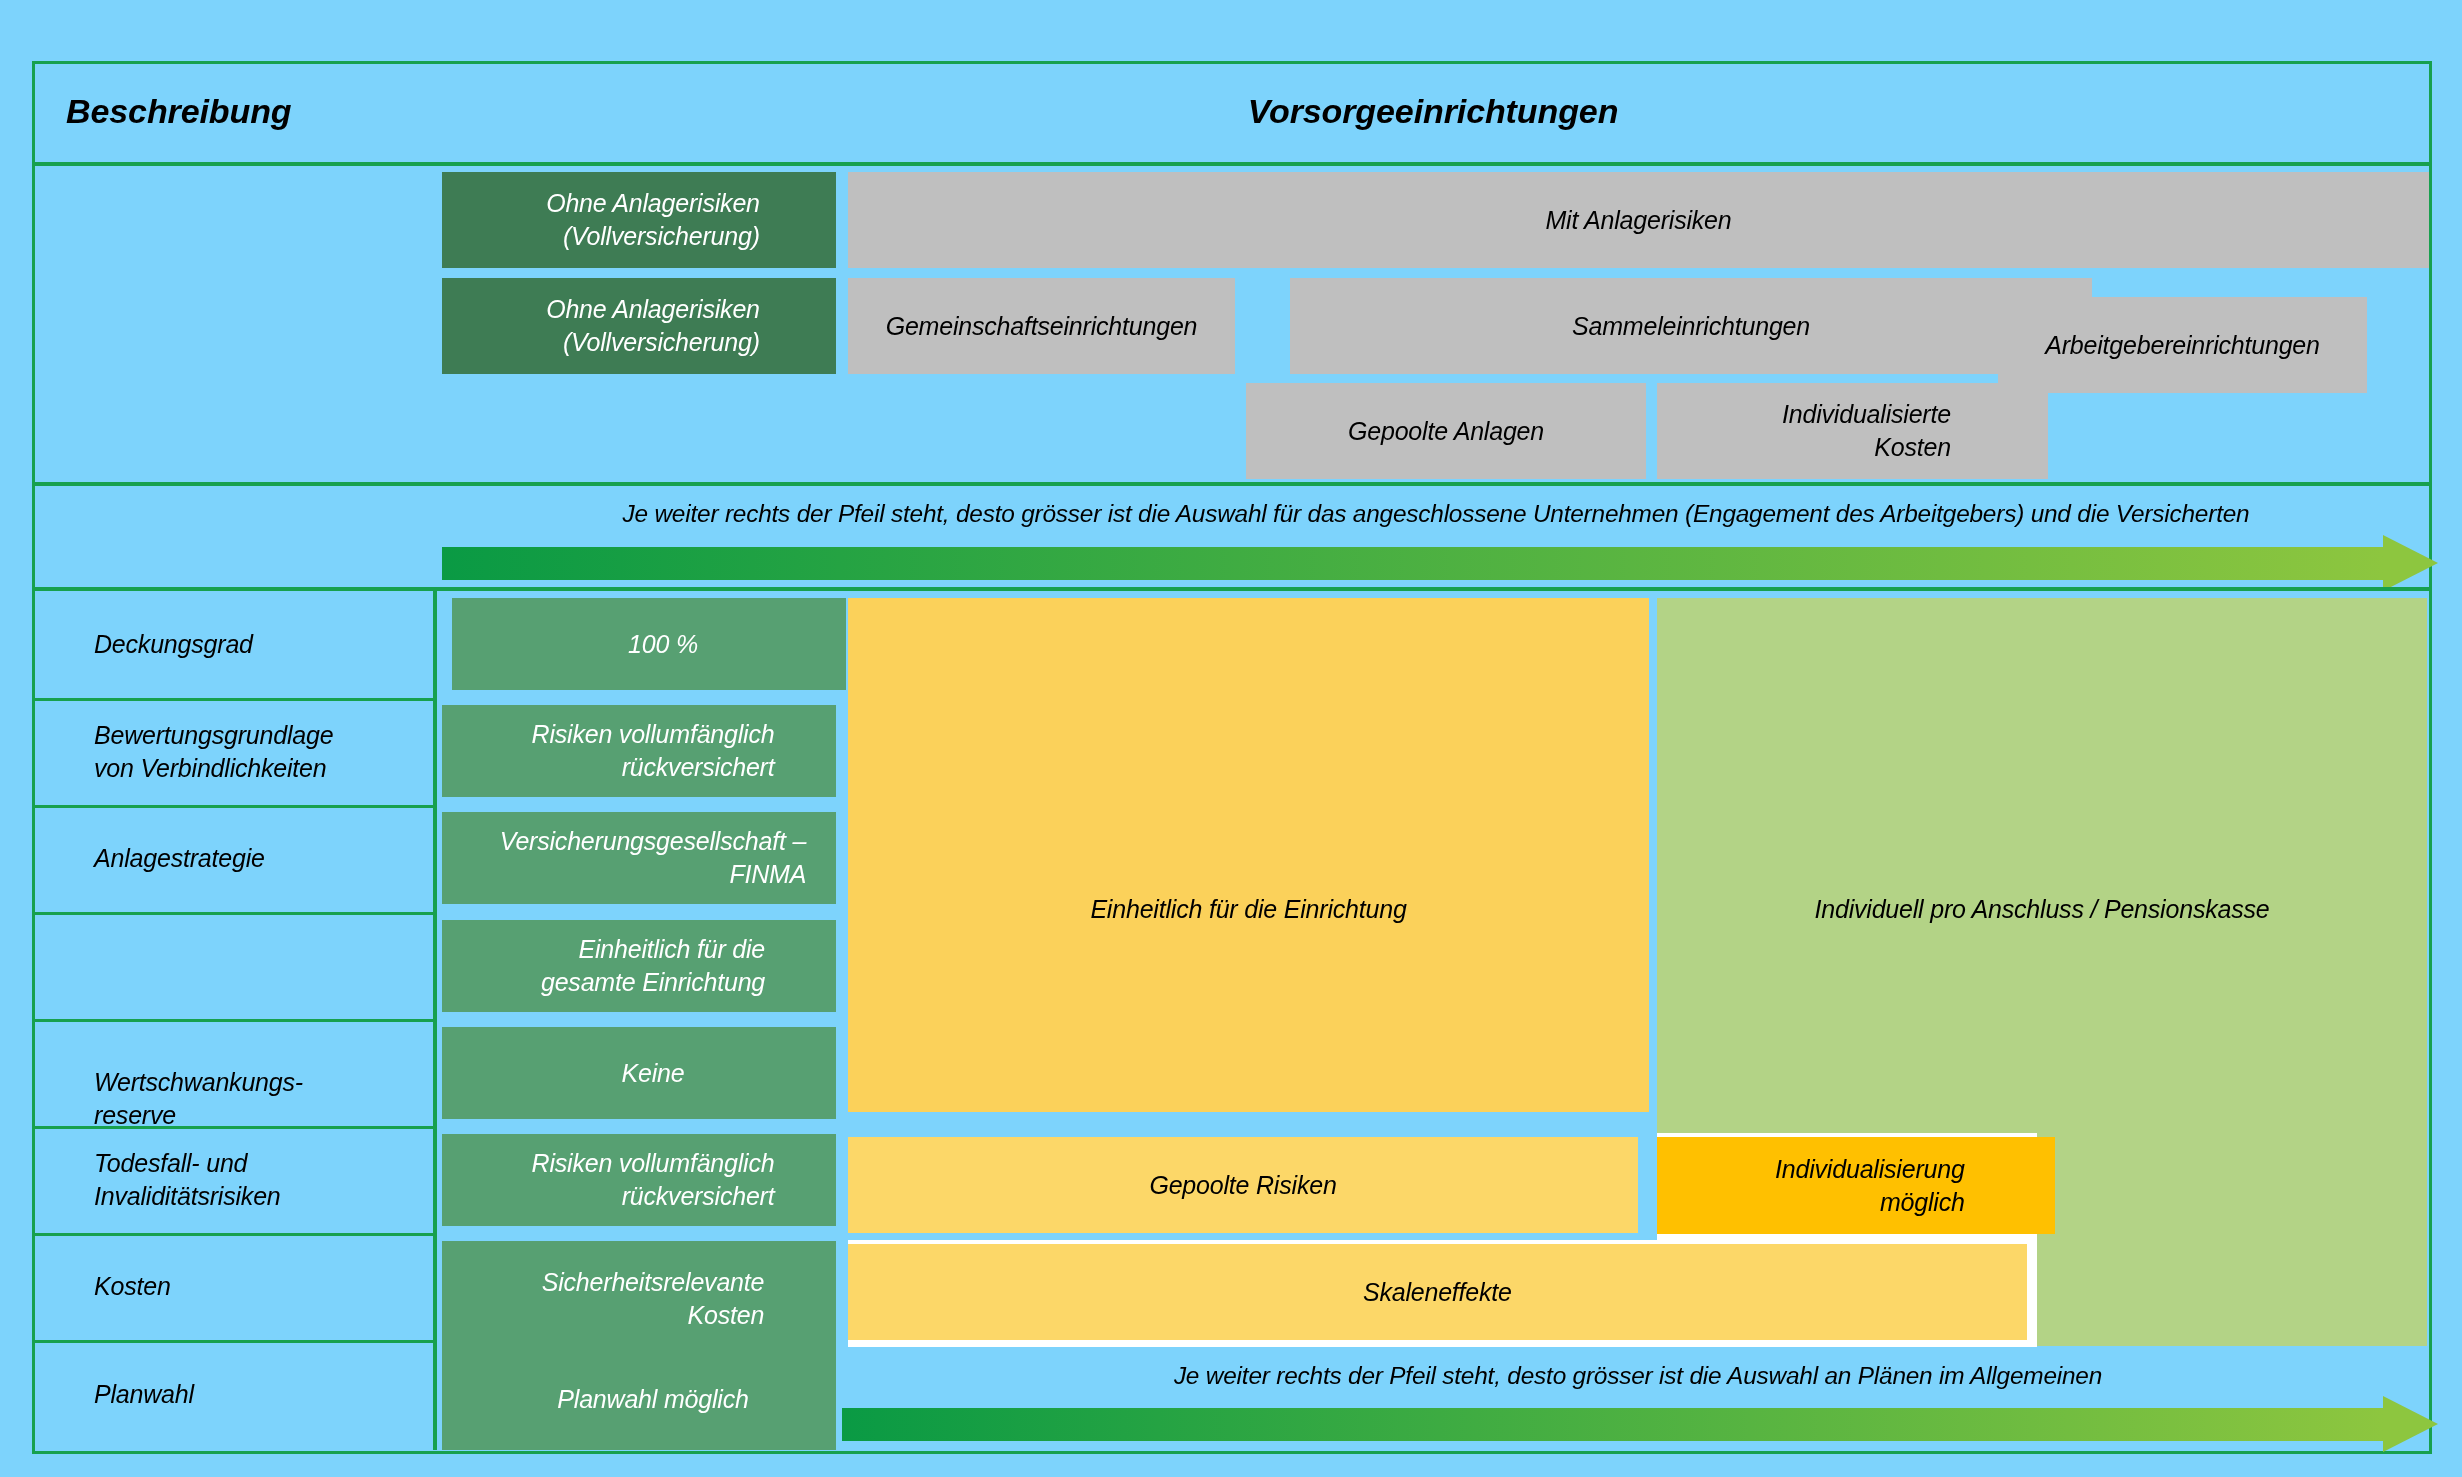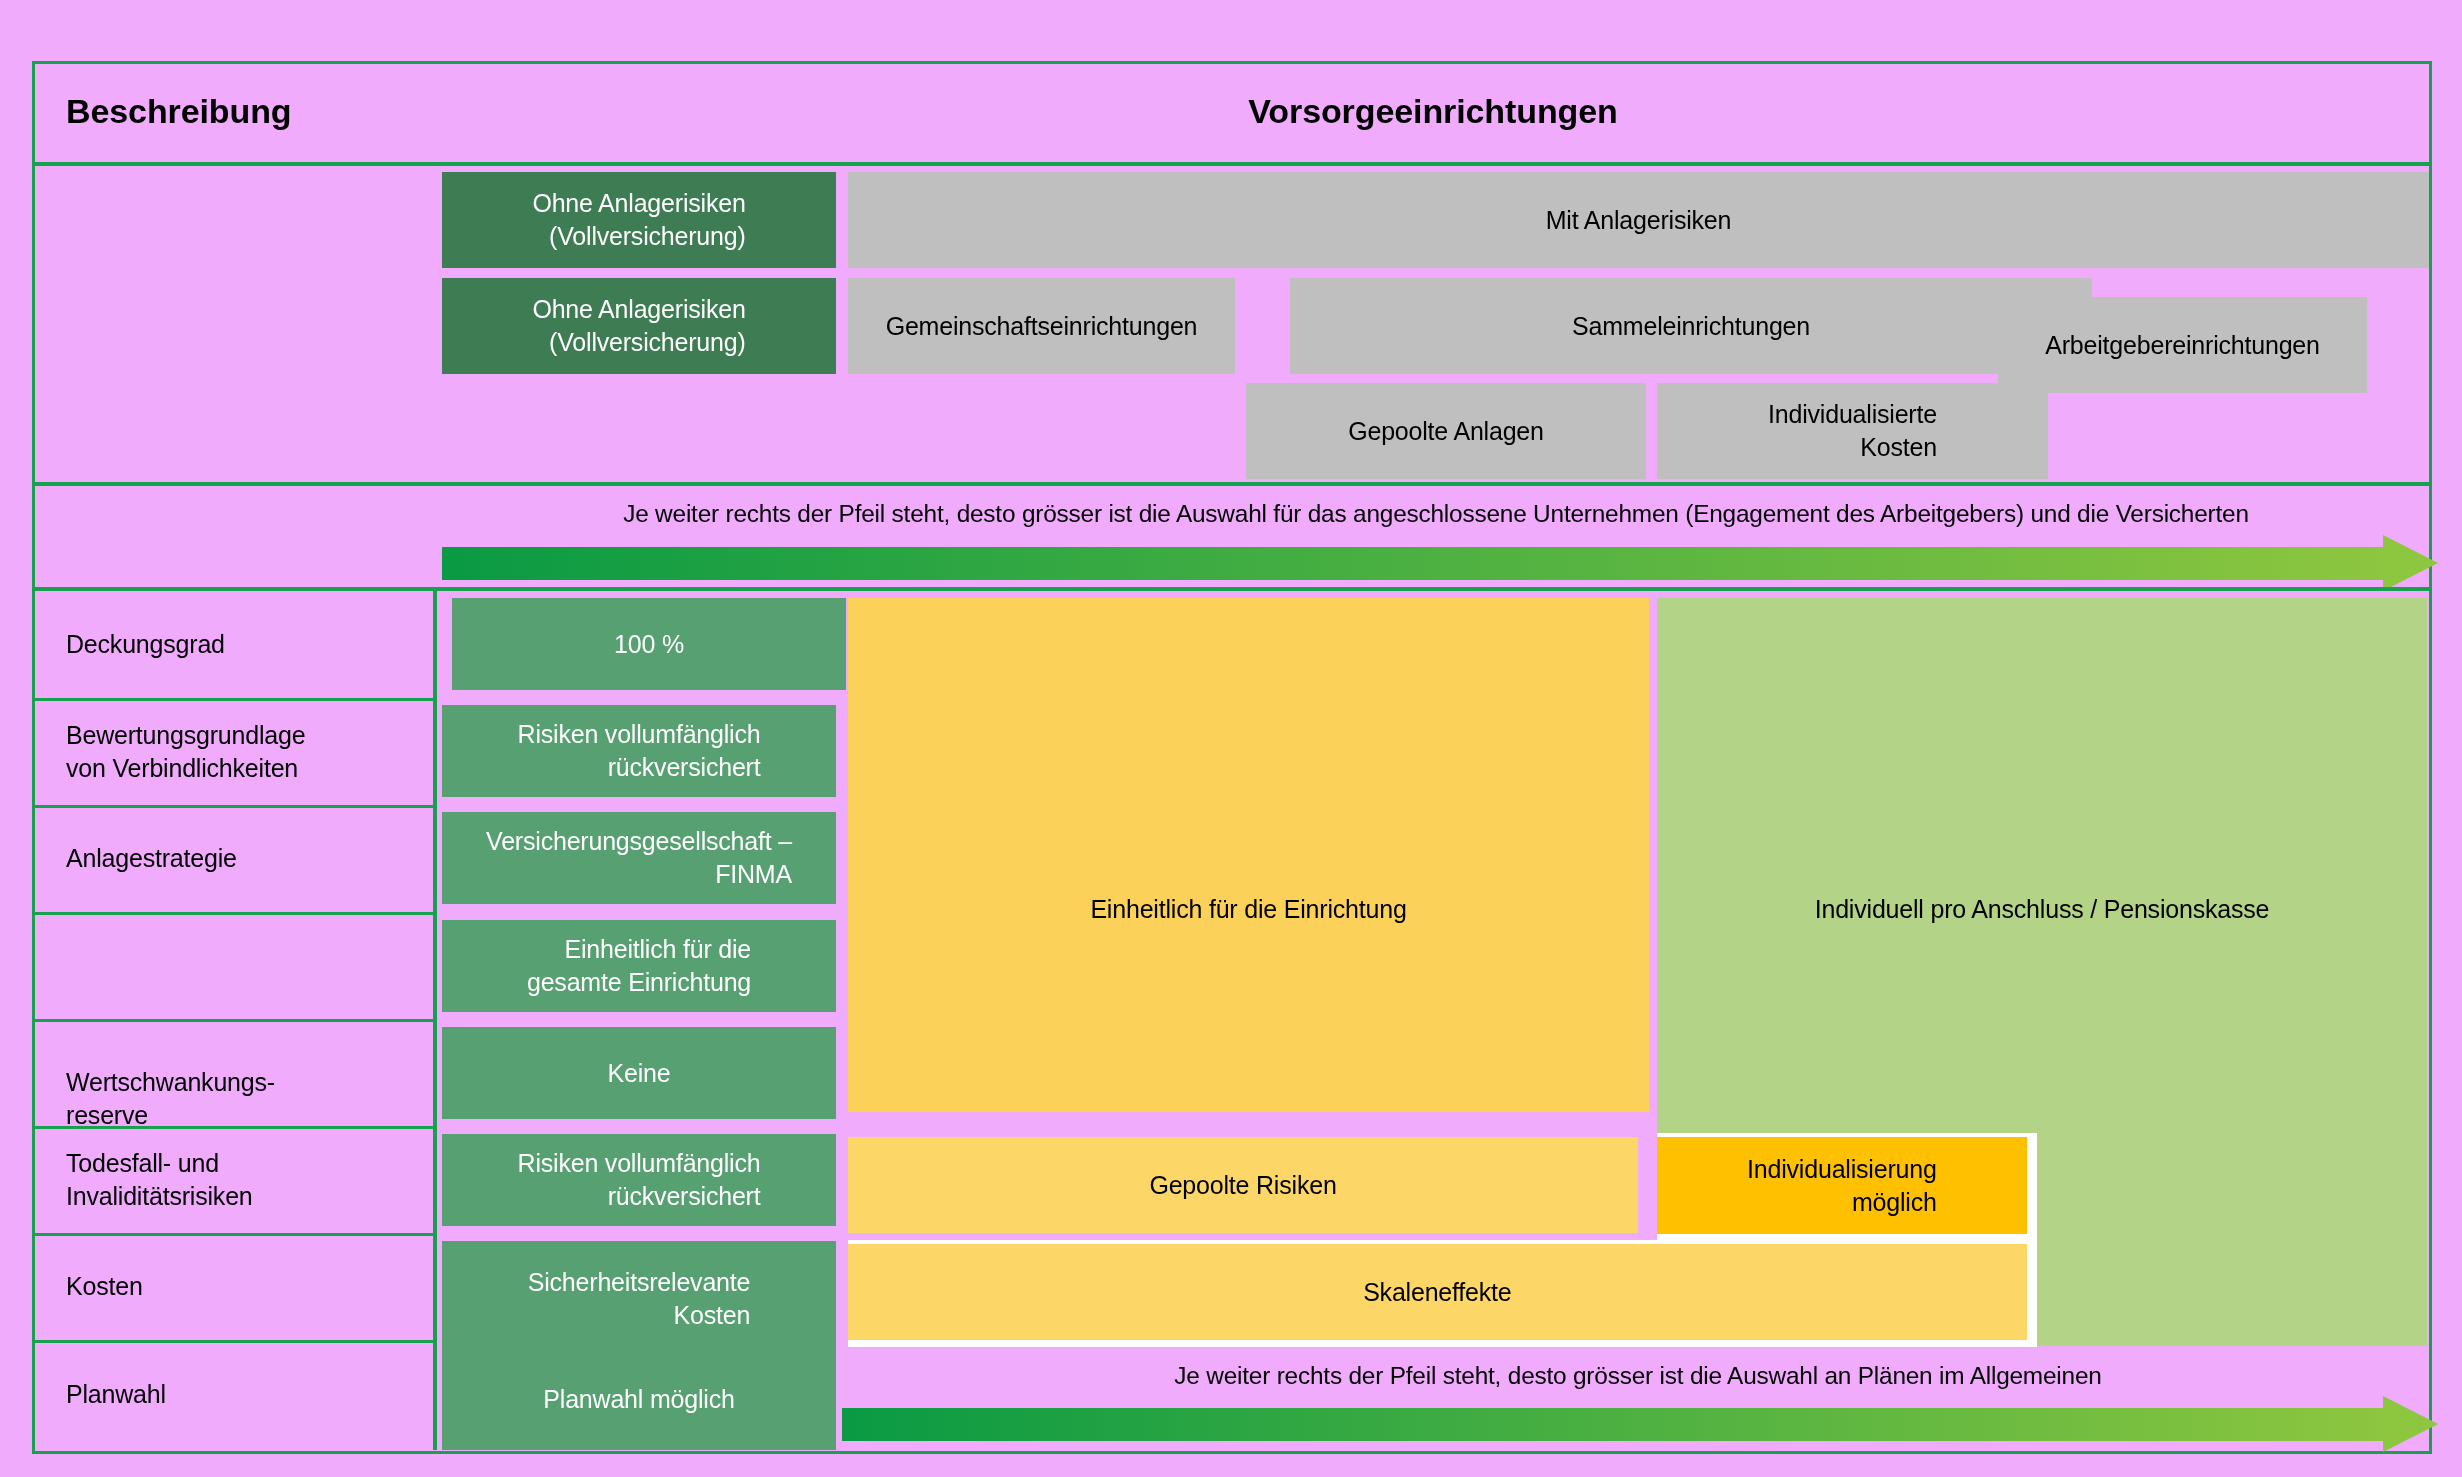--- a/index.html
+++ b/index.html
@@ -10,25 +10,25 @@
     --c-gray:#BFBFBF;
     --c-yellow:#FBD15A;
     --c-lightyellow:#FCD768;
     --c-orange:#FFC000;
     --c-lightgreen:#B3D386;
     --c-arrow-start:#0A9A44;
     --c-arrow-end:#8DC63F;
   }
   html,body{margin:0;padding:0;background:#fff;}
   body{font-family:"Liberation Sans",sans-serif;color:#000;}
-  #stage{position:relative;width:2462px;height:1477px;background:#f0abfc;overflow:hidden;}
+  #stage{position:relative;width:2462px;height:1477px;background:#7dd3fc;overflow:hidden;font-style:italic;}
   .abs{position:absolute;box-sizing:border-box;}
   .center{display:flex;align-items:center;justify-content:center;text-align:right;}
   .vcenter{display:flex;align-items:center;}
-  .pre{white-space:pre-line;}
+  .pre{white-space:pre-line;padding-left:28px;}
   .whitetx{color:#fff;}
   .t34{font-size:25px;line-height:1.32;letter-spacing:-0.2px;}
   .t33{font-size:24.4px;line-height:1.3;letter-spacing:-0.2px;}
   .title{font-size:34px;font-weight:bold;letter-spacing:-0.1px;}
   .bg-darkgreen{background:var(--c-darkgreen);}
   .bg-cellgreen{background:var(--c-cellgreen);}
   .bg-gray{background:var(--c-gray);}
   .bg-yellow{background:var(--c-yellow);}
   .bg-lightyellow{background:var(--c-lightyellow);}
   .bg-orange{background:var(--c-orange);}

